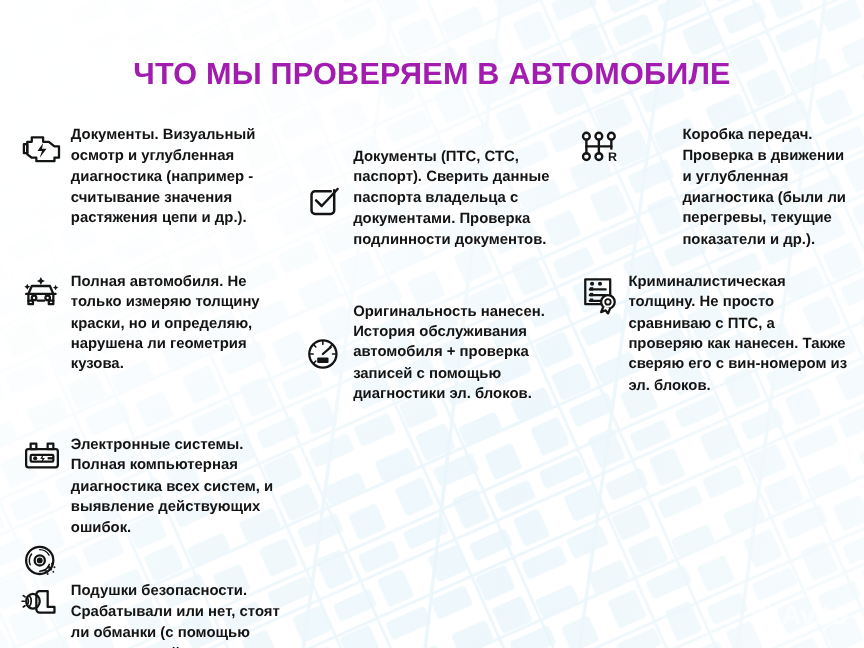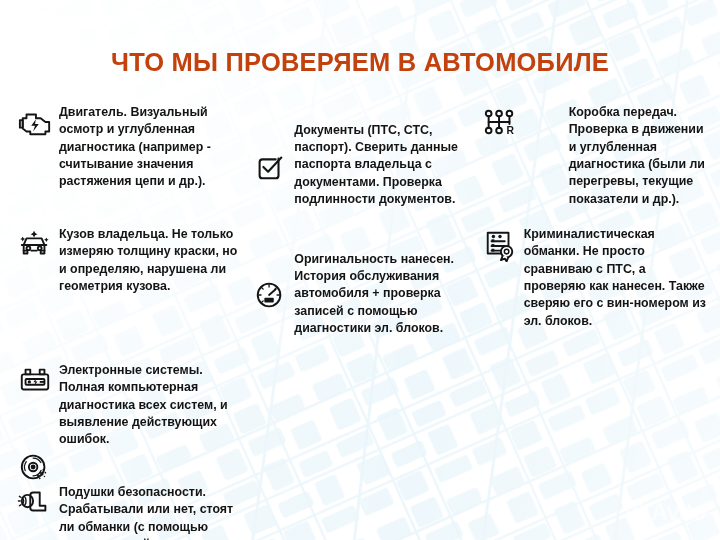--- a/index.html
+++ b/index.html
@@ -27,21 +27,21 @@
   
   #content{position:absolute;inset:0;z-index:3;}
 
   #page-title{
     position:absolute;
     left:0;right:0;top:48px;
     text-align:center;
     font-size:25.5px;
     font-weight:bold;
     letter-spacing:0.2px;
-    color:#c2410c;
+    color:#a21caf;
     font-family:"Liberation Sans", sans-serif;
   }
 
   .grid{
     position:absolute;
     left:16px; top:104px; right:8px;
   }
   .row{display:flex;}
   .cell{
     display:flex;
@@ -160,21 +160,21 @@
       <div class="cell col-0 c-engine">
         <span class="ico">
           <svg viewBox="0 0 40 36">
             <g fill="none" stroke="#141414" stroke-width="2" stroke-linejoin="round" stroke-linecap="round">
               <path d="M7 14 h4 v-4 h10 v4 h5 l5 4 h4 v10 h-4 v3 h-16 v-3 h-4 l-4 -3 v-8 z"></path>
               <path d="M4 16 h3 v8 h-3 z"></path>
             </g>
             <path d="M21 15 l-5 7 h4 l-2 6 l6 -8 h-4 z" fill="#141414"></path>
           </svg>
         </span>
-        <div class="txt"><span class="lead">Двигатель.</span><span class="body"> Визуальный осмотр и углубленная диагностика (например - считывание значения растяжения цепи и др.).</span></div>
+        <div class="txt"><span class="lead">Документы.</span><span class="body"> Визуальный осмотр и углубленная диагностика (например - считывание значения растяжения цепи и др.).</span></div>
       </div>
 
       <div class="cell col-1 c-docs">
         <span class="ico">
           <svg viewBox="0 0 40 36">
             <g fill="none" stroke="#141414" stroke-width="2.2" stroke-linejoin="round" stroke-linecap="round">
               <path d="M29 10 v18 a3 3 0 0 1 -3 3 h-14 a3 3 0 0 1 -3 -3 v-14 a3 3 0 0 1 3 -3 h14"></path>
               <path d="M13 19 l5 5 l14 -15"></path>
             </g>
           </svg>
@@ -217,21 +217,21 @@
               <circle cx="25" cy="22.5" r="2"></circle>
               <path d="M16 25 h6"></path>
             </g>
             <g fill="#141414">
               <path d="M19 4 l1.2 2.4 l2.4 1.2 l-2.4 1.2 l-1.2 2.4 l-1.2 -2.4 l-2.4 -1.2 l2.4 -1.2 z"></path>
               <path d="M7 10 l0.9 1.8 l1.8 0.9 l-1.8 0.9 l-0.9 1.8 l-0.9 -1.8 l-1.8 -0.9 l1.8 -0.9 z"></path>
               <path d="M32 11 l0.8 1.6 l1.6 0.8 l-1.6 0.8 l-0.8 1.6 l-0.8 -1.6 l-1.6 -0.8 l1.6 -0.8 z"></path>
             </g>
           </svg>
         </span>
-        <div class="txt"><span class="lead">Кузов владельца.</span><span class="body"> Не только измеряю толщину краски, но и определяю, нарушена ли геометрия кузова.</span></div>
+        <div class="txt"><span class="lead">Полная автомобиля.</span><span class="body"> Не только измеряю толщину краски, но и определяю, нарушена ли геометрия кузова.</span></div>
       </div>
 
       <div class="cell col-1 c-odo">
         <span class="ico">
           <svg viewBox="0 0 40 36">
             <g fill="none" stroke="#141414" stroke-width="2" stroke-linecap="round">
               <circle cx="19" cy="18" r="12"></circle>
               <path d="M19 18 l7 -6"></path>
             </g>
             <g stroke="#141414" stroke-width="1.4" stroke-linecap="round">
@@ -264,21 +264,21 @@
               <circle cx="13" cy="9" r="1.8"></circle>
               <circle cx="20" cy="9" r="1.8"></circle>
             </g>
             <g fill="#ffffff" stroke="#141414" stroke-width="2" stroke-linejoin="round">
               <circle cx="27" cy="25" r="6"></circle>
               <path d="M23 29 l-2 5 l4 -1.6 l2 3 l2 -5"></path>
             </g>
             <circle cx="27" cy="25" r="2.4" fill="none" stroke="#141414" stroke-width="1.6"></circle>
           </svg>
         </span>
-        <div class="txt"><span class="lead">Криминалистическая обманки.</span><span class="body"> Не просто сравниваю с ПТС, а проверяю как нанесен. Также сверяю его с вин-номером из эл. блоков.</span></div>
+        <div class="txt"><span class="lead">Криминалистическая толщину.</span><span class="body"> Не просто сравниваю с ПТС, а проверяю как нанесен. Также сверяю его с вин-номером из эл. блоков.</span></div>
       </div>
     </div>
 
     <div class="row r2">
 
       <div class="cell col-0 c-batt">
         <span class="ico">
           <svg viewBox="0 0 40 36">
             <g fill="none" stroke="#141414" stroke-width="2" stroke-linejoin="round" stroke-linecap="round">
               <rect x="6" y="12" width="28" height="16" rx="2"></rect>

